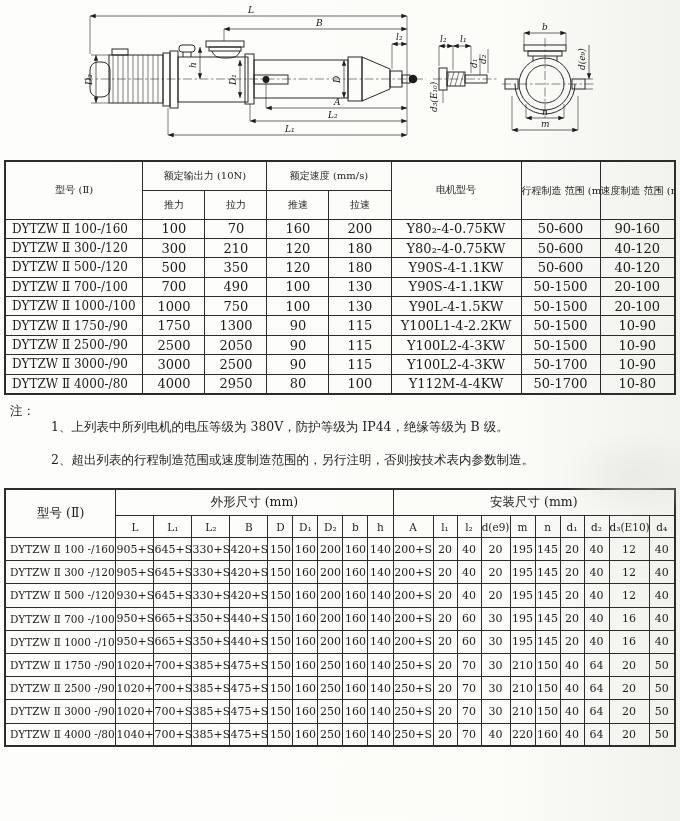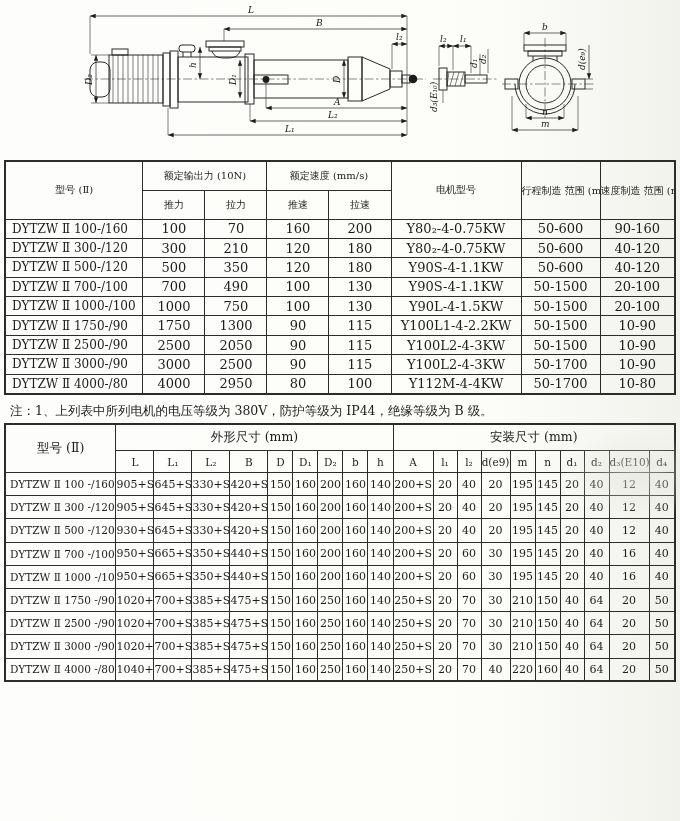--- a/index.html
+++ b/index.html
@@ -35,21 +35,21 @@
   .t2 thead tr.grp { height:27px; }
   .t2 thead tr.grp th { font-size:12.5px; }
   .t2 thead tr.sub { height:22px; }
   .t2 thead tr.sub th { font-size:10.5px; }
   .t2 tbody tr { height:23.2px; }
   .t2 tbody td { font-size:11px; }
   .t2 tbody td:first-child { text-align:left; padding-left:4px; font-size:10.5px; }
   .notes { display:flex; align-items:flex-start; padding:7px 4px 2px 10px; font-size:12.5px; line-height:17px; }
   .notes-prefix { white-space:nowrap; }
   .notes-lines { width:610px; }
-  .notes-lines > div { margin:0; }
+  .notes-lines > div { margin:16px; }
   .foot-note { padding:7px 0 0 14px; font-size:12.5px; }
   .artifact { position:absolute; pointer-events:none; border-radius:50%; }
   .a1 { right:-30px; top:430px; width:150px; height:90px;
         background:radial-gradient(closest-side,#e3e3dd,transparent); opacity:.55; }
 </style>
 </head>
 <body>
 
 <div class="page">
 
@@ -314,20 +314,21 @@
           <td>50-1700</td>
           <td>10-80</td>
         </tr>
       </tbody>
   </table>
 
   <div class="notes">
     <span class="notes-prefix">注：</span>
     <div class="notes-lines">
         <div>1、上列表中所列电机的电压等级为 380V，防护等级为 IP44，绝缘等级为 B 级。</div>
+        <div>2、超出列表的行程制造范围或速度制造范围的，另行注明，否则按技术表内参数制造。</div>
       </div>
   </div>
 
 
   <table class="tbl t2">
     <colgroup>
       <col style="width:111px">
       <col style="width:38px">
         <col style="width:38px">
         <col style="width:38px">

